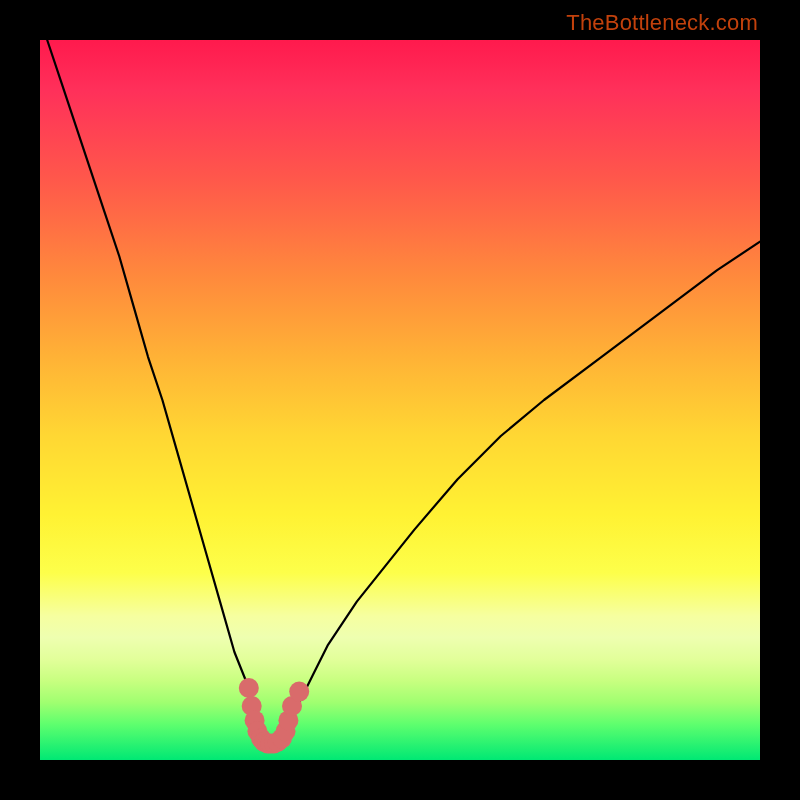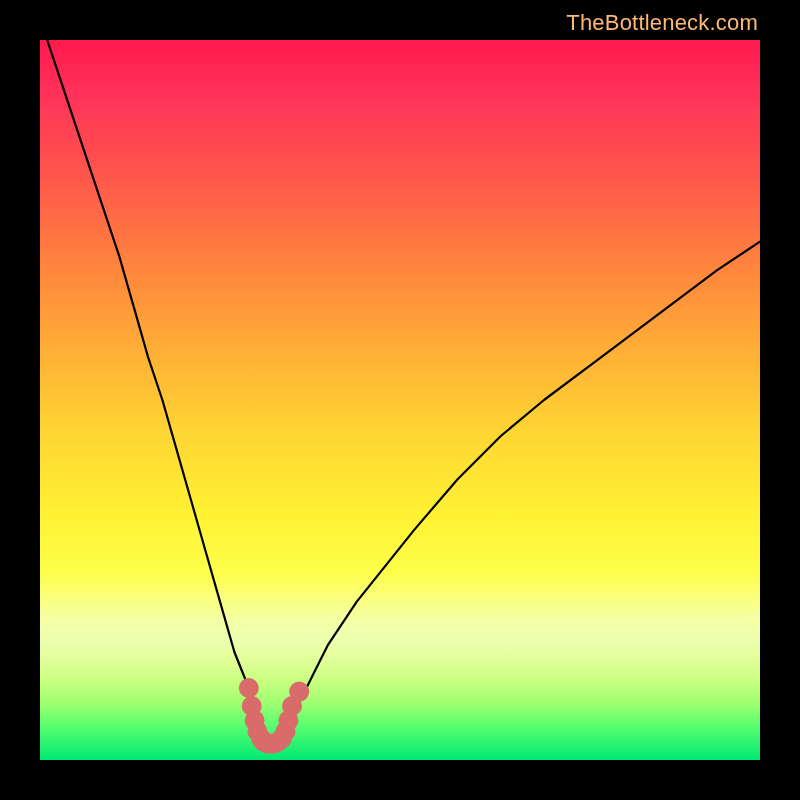--- a/index.html
+++ b/index.html
@@ -50,21 +50,21 @@
     position: absolute;
     inset: 0;
     width: 100%;
     height: 100%;
     overflow: visible;
   }
   .attribution {
     position: absolute;
     top: 10px;
     right: 42px;
-    color: #fdba74;
+    color: #c2410c;
     font-size: 22px;
     font-weight: 500;
     letter-spacing: 0.2px;
     pointer-events: none;
     user-select: none;
   }
 </style>
 </head>
 <body>
 

